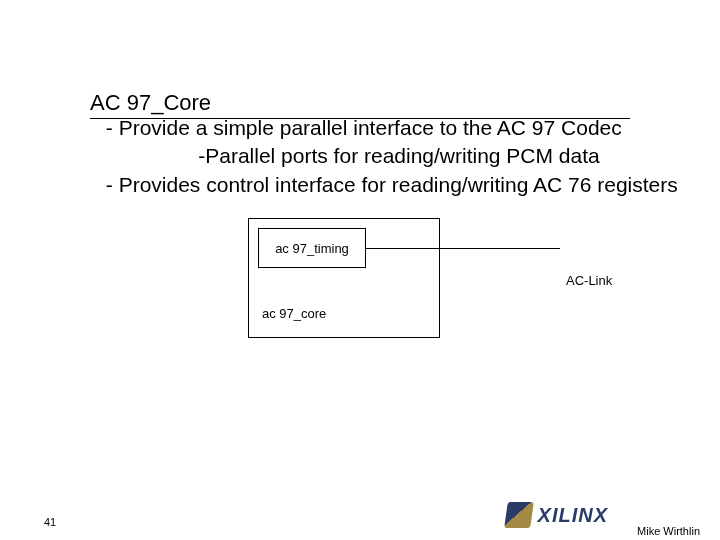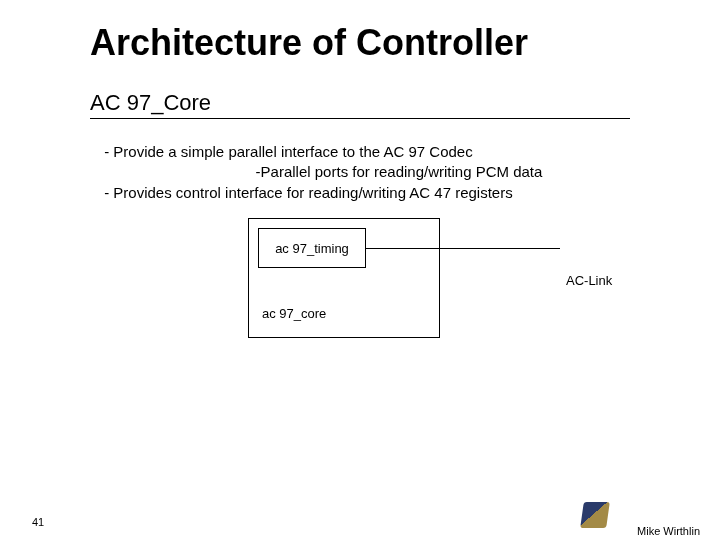--- a/index.html
+++ b/index.html
@@ -1,63 +1,63 @@
 <!DOCTYPE html>
 <html><head>
 <meta charset="utf-8">
 <style>
   * { margin: 0; padding: 0; box-sizing: border-box; }
   html, body { width: 720px; height: 540px; font-family: Arial, Helvetica, sans-serif; background: #fff; color: #000; }
   .slide { position: relative; width: 720px; height: 540px; }
   .title { position: absolute; left: 90px; top: 22px; font-size: 36px; font-weight: bold; }
   .subtitle { position: absolute; left: 90px; top: 90px; font-size: 22px; font-weight: 400; }
   .subtitle-underline { position: absolute; left: 90px; top: 118px; width: 540px; height: 0; border-top: 1.5px solid #000; }
-  .bullets { position: absolute; left: 100px; top: 142px; width: 540px; font-size: 15px; line-height: 1.35; }
+  .bullets { position: absolute; left: 100px; top: 114px; width: 540px; font-size: 21px; line-height: 1.35; }
   .bullets .row { white-space: pre; }
   .bullets .indent { padding-left: 58px; text-align: center; }
   .diagram { position: absolute; left: 248px; top: 218px; width: 192px; height: 114px; border-radius: 14px; }
   .core-box { position: absolute; left: 0; top: 0; width: 192px; height: 120px; border: 1.5px solid #000; }
   .timing-box { position: absolute; left: 10px; top: 10px; width: 108px; height: 40px; border: 1.5px solid #000; display: flex; align-items: center; justify-content: center; font-size: 13px; }
   .core-label { position: absolute; left: 14px; top: 88px; font-size: 13px; }
   .link-line { position: absolute; left: 366px; top: 248px; width: 194px; height: 0; border-top: 1.5px solid #000; }
   .link-label { position: absolute; left: 566px; top: 229px; font-size: 13px; margin-top: 44px; }
-  .page-num { position: absolute; left: 32px; bottom: 12px; font-size: 11px; }
+  .page-num { position: absolute; left: 44px; bottom: 12px; font-size: 11px; }
   .author { position: absolute; right: 20px; bottom: 3px; font-size: 11px; }
   .logo { position: absolute; right: 112px; bottom: 12px; display: flex; align-items: center; gap: 6px; }
   .logo-text { font-size: 20px; font-style: italic; letter-spacing: 1px; color: #2a3b6a; font-weight: 600; }
   .logo-mark { width: 26px; height: 26px; background: linear-gradient(135deg, #2a3b6a 45%, #a38a46 45%); border-radius: 3px; transform: skewX(-8deg); }
 </style>
 </head>
 <body>
 
 <div class="slide">
 
-  <div class="title">Architecture of Controller</div>
 
   <div class="subtitle">AC 97_Core</div>
   <div class="subtitle-underline"></div>
 
   <div class="bullets">
     <div class="row"> - Provide a simple parallel interface to the AC 97 Codec</div>
     <div class="row indent">-Parallel ports for reading/writing PCM data</div>
-    <div class="row"> - Provides control interface for reading/writing AC 47 registers</div>
+    <div class="row"> - Provides control interface for reading/writing AC 76 registers</div>
   </div>
 
   <div class="diagram">
     <div class="core-box"></div>
     <div class="timing-box">
       <span>ac 97_timing</span>
     </div>
     <div class="core-label">ac 97_core</div>
   </div>
 
   <div class="link-line"></div>
   <div class="link-label">AC-Link</div>
 
   <div class="page-num">41</div>
 
   <div class="logo">
     <div class="logo-mark"></div>
+    <div class="logo-text">XILINX</div>
   </div>
 
   <div class="author">Mike Wirthlin</div>
 
 </div>
 
 </body></html>

